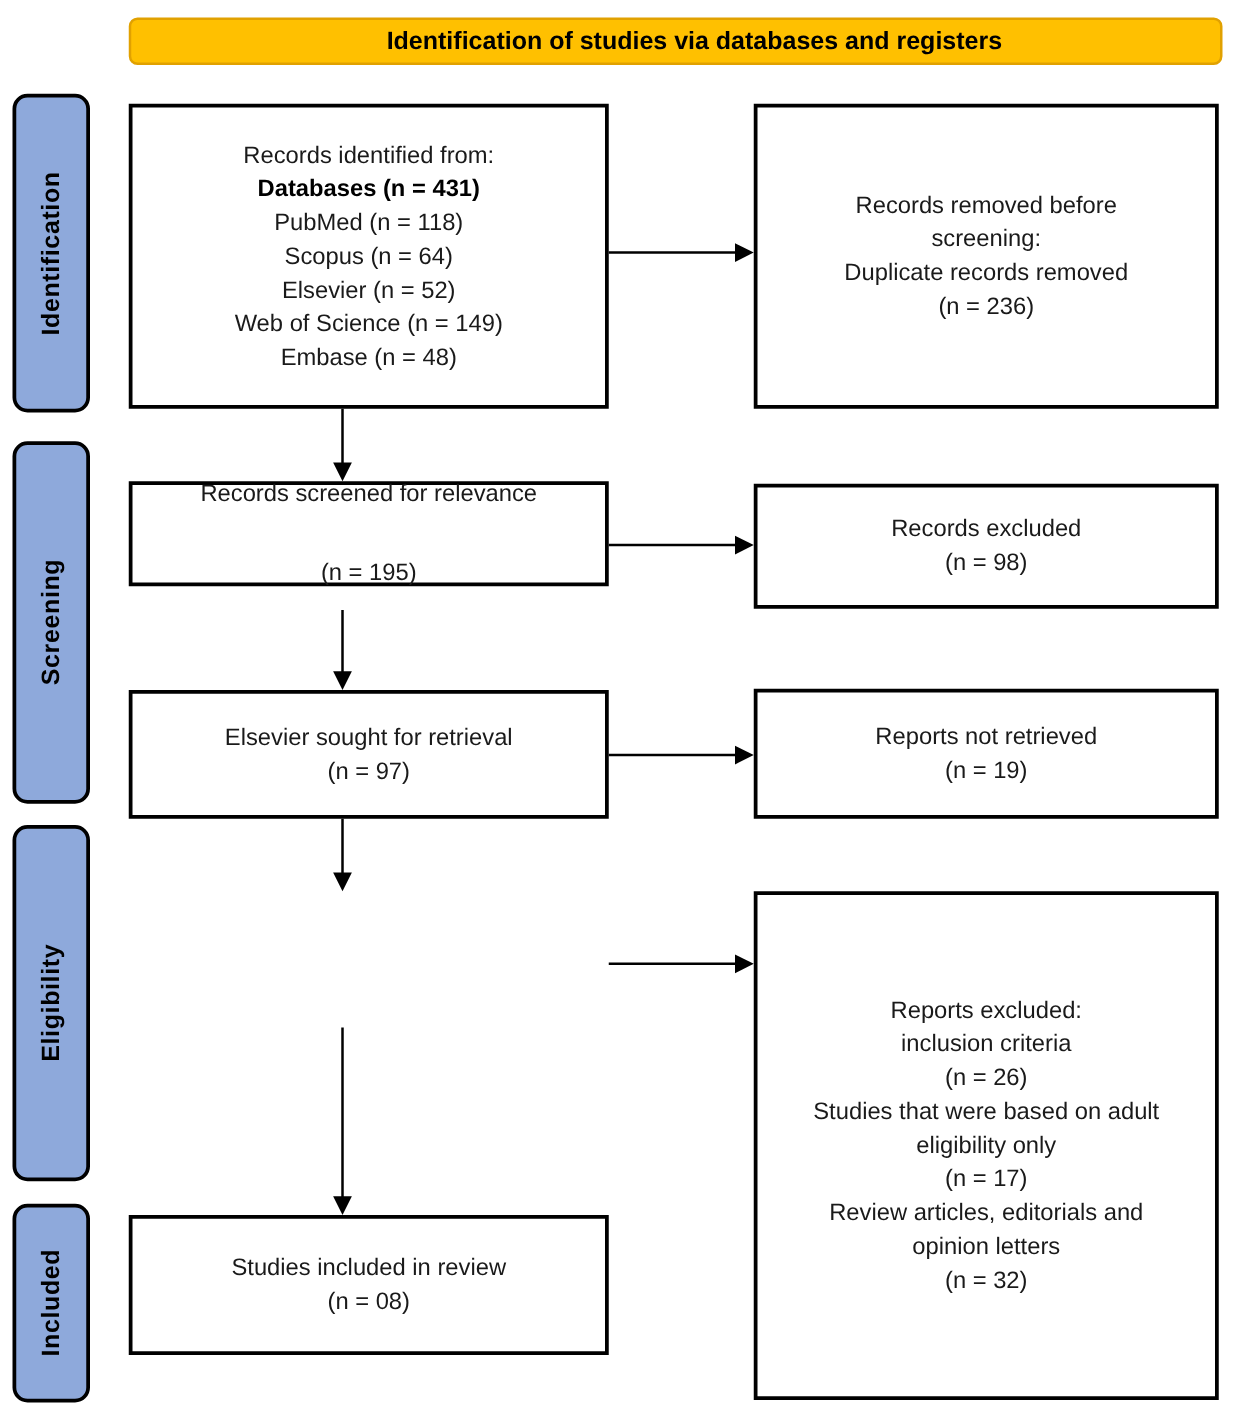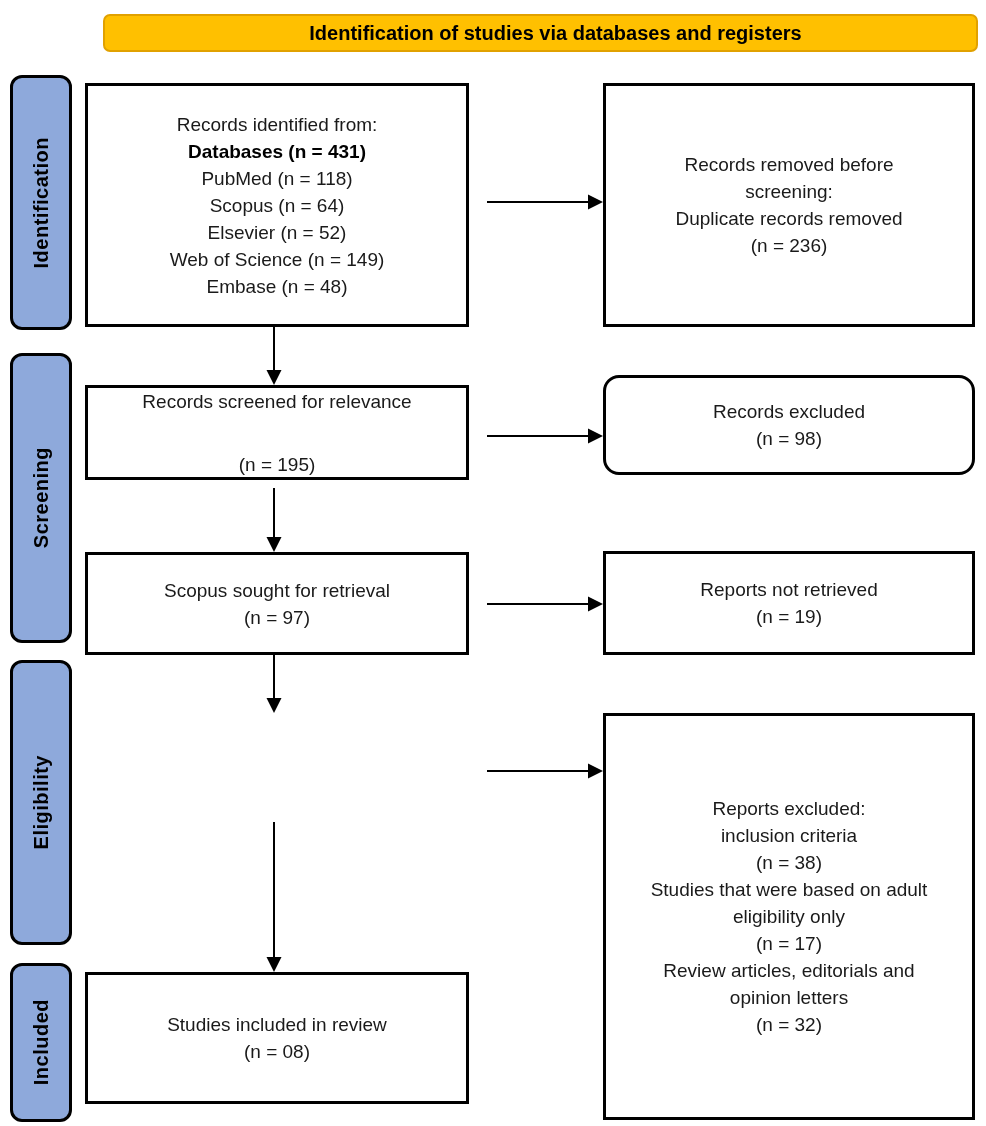--- a/index.html
+++ b/index.html
@@ -61,31 +61,31 @@
     flex-direction: column;
     align-items: center;
     justify-content: center;
     text-align: center;
     font-size: 19px;
     line-height: 27px;
     color: #1a1a1a;
     padding: 4px 10px;
   }
   .flowbox .bold { font-weight: bold; color: #000000; }
-  .col-left  { left: 85px; width: 384px; }
+  .col-left  { left: 103px; width: 384px; }
   .col-right { left: 603px; width: 372px; justify-content: center; }
   #box-identified       { top: 83px;  height: 244px; }
   #box-removed          { top: 83px;  height: 244px; }
-  #box-screened         { top: 385px; height: 95px; gap: 36px; }
-  #box-records-excluded { top: 375px; height: 100px; border-radius: 16px; }
+  #box-screened         { top: 385px; height: 84px; gap: 36px; }
+  #box-records-excluded { top: 387px; height: 100px; }
   #box-sought           { top: 552px; height: 103px; }
   #box-not-retrieved    { top: 551px; height: 104px; }
   #box-assessed         { top: 713px; height: 109px; }
   #box-reports-excluded { top: 713px; height: 407px; }
-  #box-included         { top: 972px; height: 132px; }
+  #box-included         { top: 972px; height: 112px; }
   #stage-identification { top: 75px;  height: 255px; }
   #stage-screening      { top: 353px; height: 290px; }
   #stage-eligibility    { top: 660px; height: 285px; }
   #stage-included       { top: 963px; height: 159px; }
   svg.arrows {
     position: absolute;
     left: 0; top: 0;
     width: 986px; height: 1126px;
     pointer-events: none;
   }
@@ -133,34 +133,34 @@
       <div>Records screened for relevance</div>
       <div>(n = 195)</div>
     </div>
 
   <div class="flowbox col-right" id="box-records-excluded">
       <div>Records excluded</div>
       <div>(n = 98)</div>
     </div>
 
   <div class="flowbox col-left" id="box-sought">
-      <div>Scopus sought for retrieval</div>
+      <div>Elsevier sought for retrieval</div>
       <div>(n = 97)</div>
     </div>
 
   <div class="flowbox col-right" id="box-not-retrieved">
       <div>Reports not retrieved</div>
       <div>(n = 19)</div>
     </div>
 
 
   <div class="flowbox col-right" id="box-reports-excluded">
       <div>Reports excluded:</div>
       <div>inclusion criteria</div>
-      <div>(n = 38)</div>
+      <div>(n = 26)</div>
       <div>Studies that were based on adult</div>
       <div>eligibility only</div>
       <div>(n = 17)</div>
       <div>Review articles, editorials and</div>
       <div>opinion letters</div>
       <div>(n = 32)</div>
     </div>
 
   <div class="flowbox col-left" id="box-included">
       <div>Studies included in review</div>

